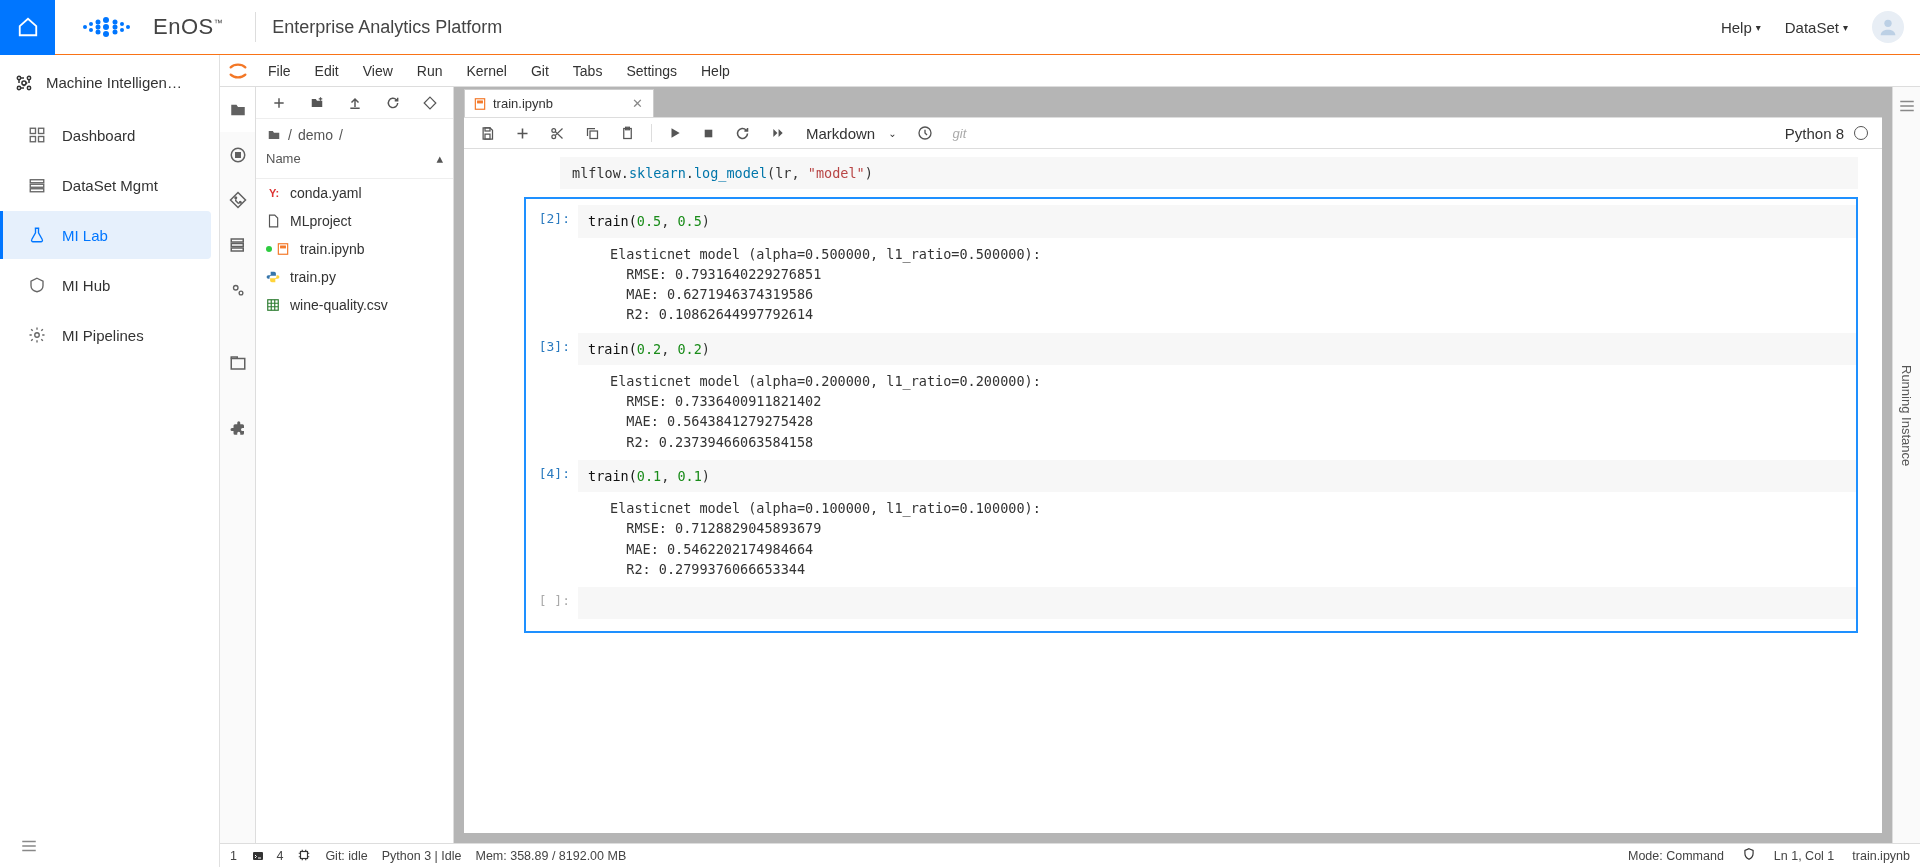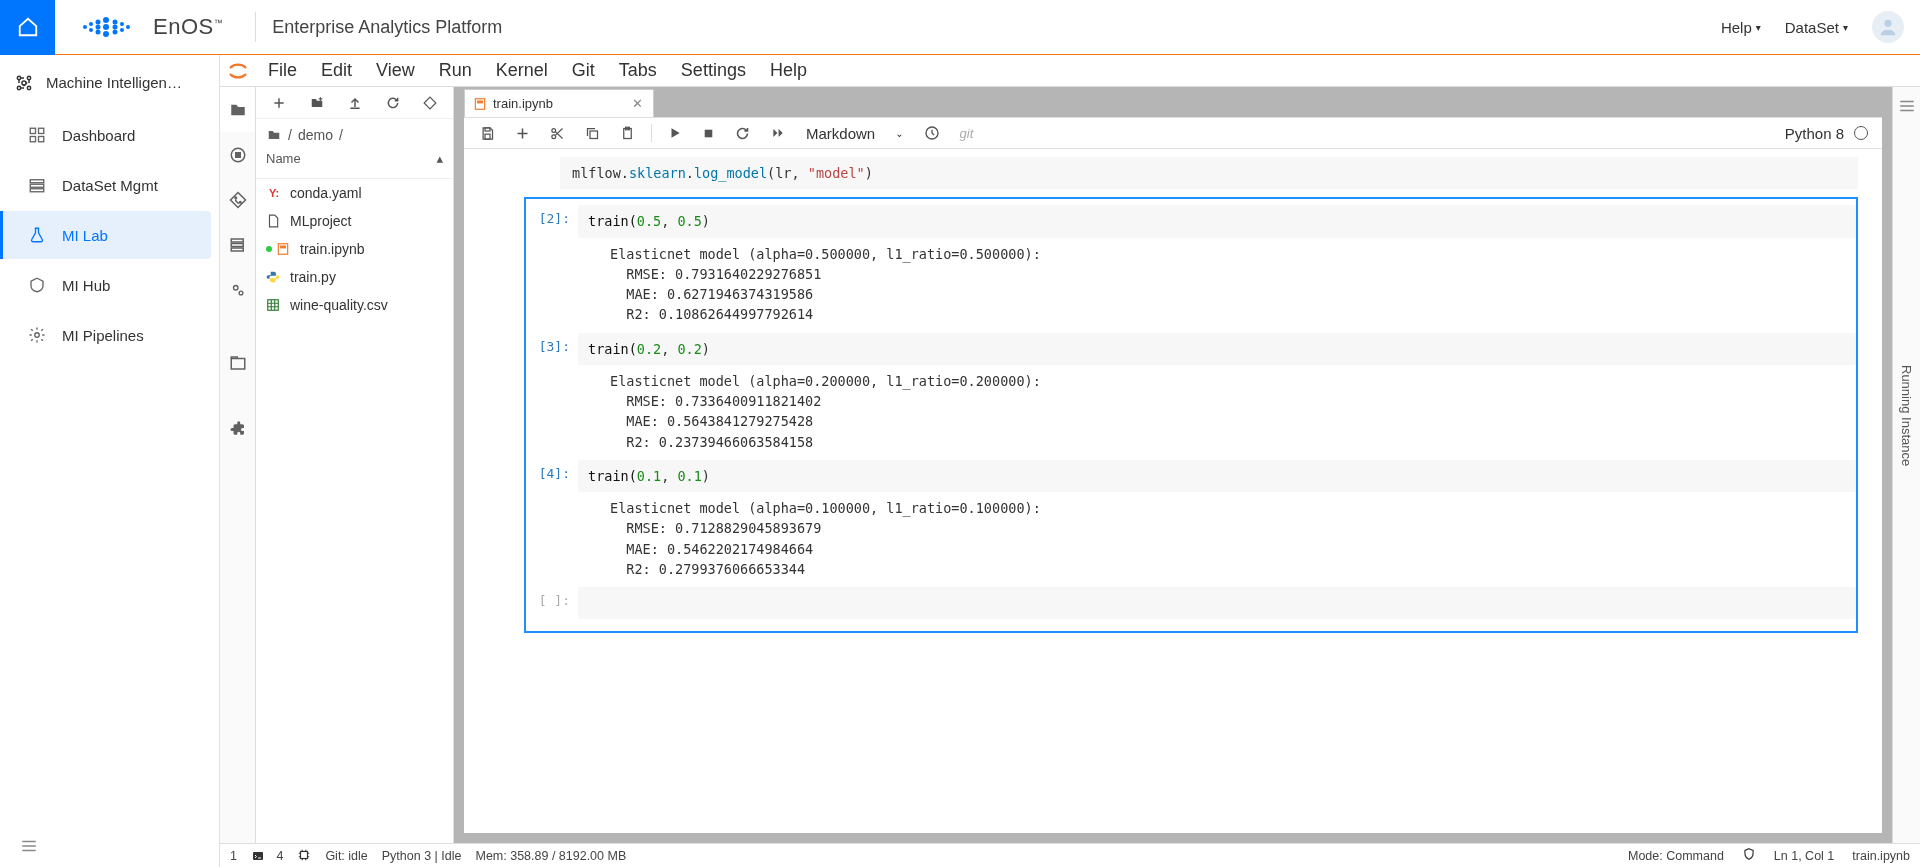--- a/index.html
+++ b/index.html
@@ -28,21 +28,21 @@
 .sidebar-item { height: 48px; display: flex; align-items: center; padding: 0 20px; gap: 16px; font-size: 15px; color: #333; cursor: pointer; margin: 1px 8px; border-radius: 4px; }
 .sidebar-item.active { background: #e6f0fc; color: #0076ff; border-left: 3px solid #0076ff; margin-left: 0; padding-left: 25px; border-radius: 0 4px 4px 0; }
 .sidebar-item .nav-icon { width: 18px; display: inline-flex; justify-content: center; color: #666; }
 .sidebar-item.active .nav-icon { color: #0076ff; }
 .sidebar-footer { margin-top: auto; padding: 12px 20px; color: #888; }
 
 
 .lab-area { flex: 1; display: flex; flex-direction: column; overflow: hidden; position: relative; }
 
 
-.lab-menubar { height: 32px; background: #fff; border-bottom: 1px solid #dddddd; display: flex; align-items: center; padding-left: 0; font-size: 18px; }
+.lab-menubar { height: 32px; background: #fff; border-bottom: 1px solid #dddddd; display: flex; align-items: center; padding-left: 0; font-size: 14px; }
 .lab-logo { width: 36px; display: flex; align-items: center; justify-content: center; color: #f37726; font-size: 20px; }
 .menu-item { padding: 0 12px; cursor: pointer; }
 
 
 .lab-split { flex: 1; display: flex; overflow: hidden; }
 
 
 .lab-left-icons { width: 36px; background: #fafafa; border-right: 1px solid #ddd; display: flex; flex-direction: column; }
 .lab-icon-btn { height: 45px; display: flex; align-items: center; justify-content: center; cursor: pointer; color: #666; }
 .lab-icon-btn.active { background: #fff; }
@@ -60,21 +60,21 @@
 
 
 .notebook-area { flex: 1; display: flex; flex-direction: column; background: #b5b5b5; overflow: hidden; position: relative; }
 .tab-bar { height: 30px; display: flex; align-items: flex-end; padding-left: 10px; }
 .tab { height: 28px; background: #fff; border: 1px solid #ccc; border-bottom: none; display: flex; align-items: center; padding: 0 10px 0 8px; gap: 6px; font-size: 13px; min-width: 190px; border-radius: 0; }
 .tab-close { margin-left: auto; color: #888; cursor: pointer; }
 
 .nb-toolbar { height: 32px; background: #fff; border-top: 1px solid #ddd; border-bottom: 1px solid #ddd; margin: 0 10px; display: flex; align-items: center; padding: 0 8px; gap: 4px; }
 .nb-tool { padding: 0 8px; cursor: pointer; color: #555; display: inline-flex; align-items: center; }
 .nb-sep { width: 1px; height: 18px; background: #ddd; margin: 0 4px; }
-.nb-dropdown { display: flex; align-items: center; gap: 20px; padding: 0 8px; cursor: pointer; font-size: 15px; }
+.nb-dropdown { display: flex; align-items: center; gap: 13px; padding: 0 8px; cursor: pointer; font-size: 15px; }
 .nb-kernel { margin-left: auto; display: flex; align-items: center; gap: 10px; font-size: 15px; color: #333; padding-right: 6px; }
 .k-circle { width: 14px; height: 14px; border: 1.5px solid #555; border-radius: 50%; }
 
 .nb-content { flex: 1; background: #fff; margin: 0 10px 10px 10px; overflow-y: auto; position: relative; }
 .nb-scroll { padding: 4px 24px 20px 60px; font-family: "Menlo","Consolas","DejaVu Sans Mono",monospace; font-size: 13.5px; }
 
 .precell { background: #f7f7f7; padding: 6px 12px; margin: 4px 0 4px 36px; white-space: pre; border-radius: 0; line-height: 1.5; }
 
 .selected-block { border: 2px solid #1e90ff; margin: 8px 0; padding: 0 0 6px 0; }
 

